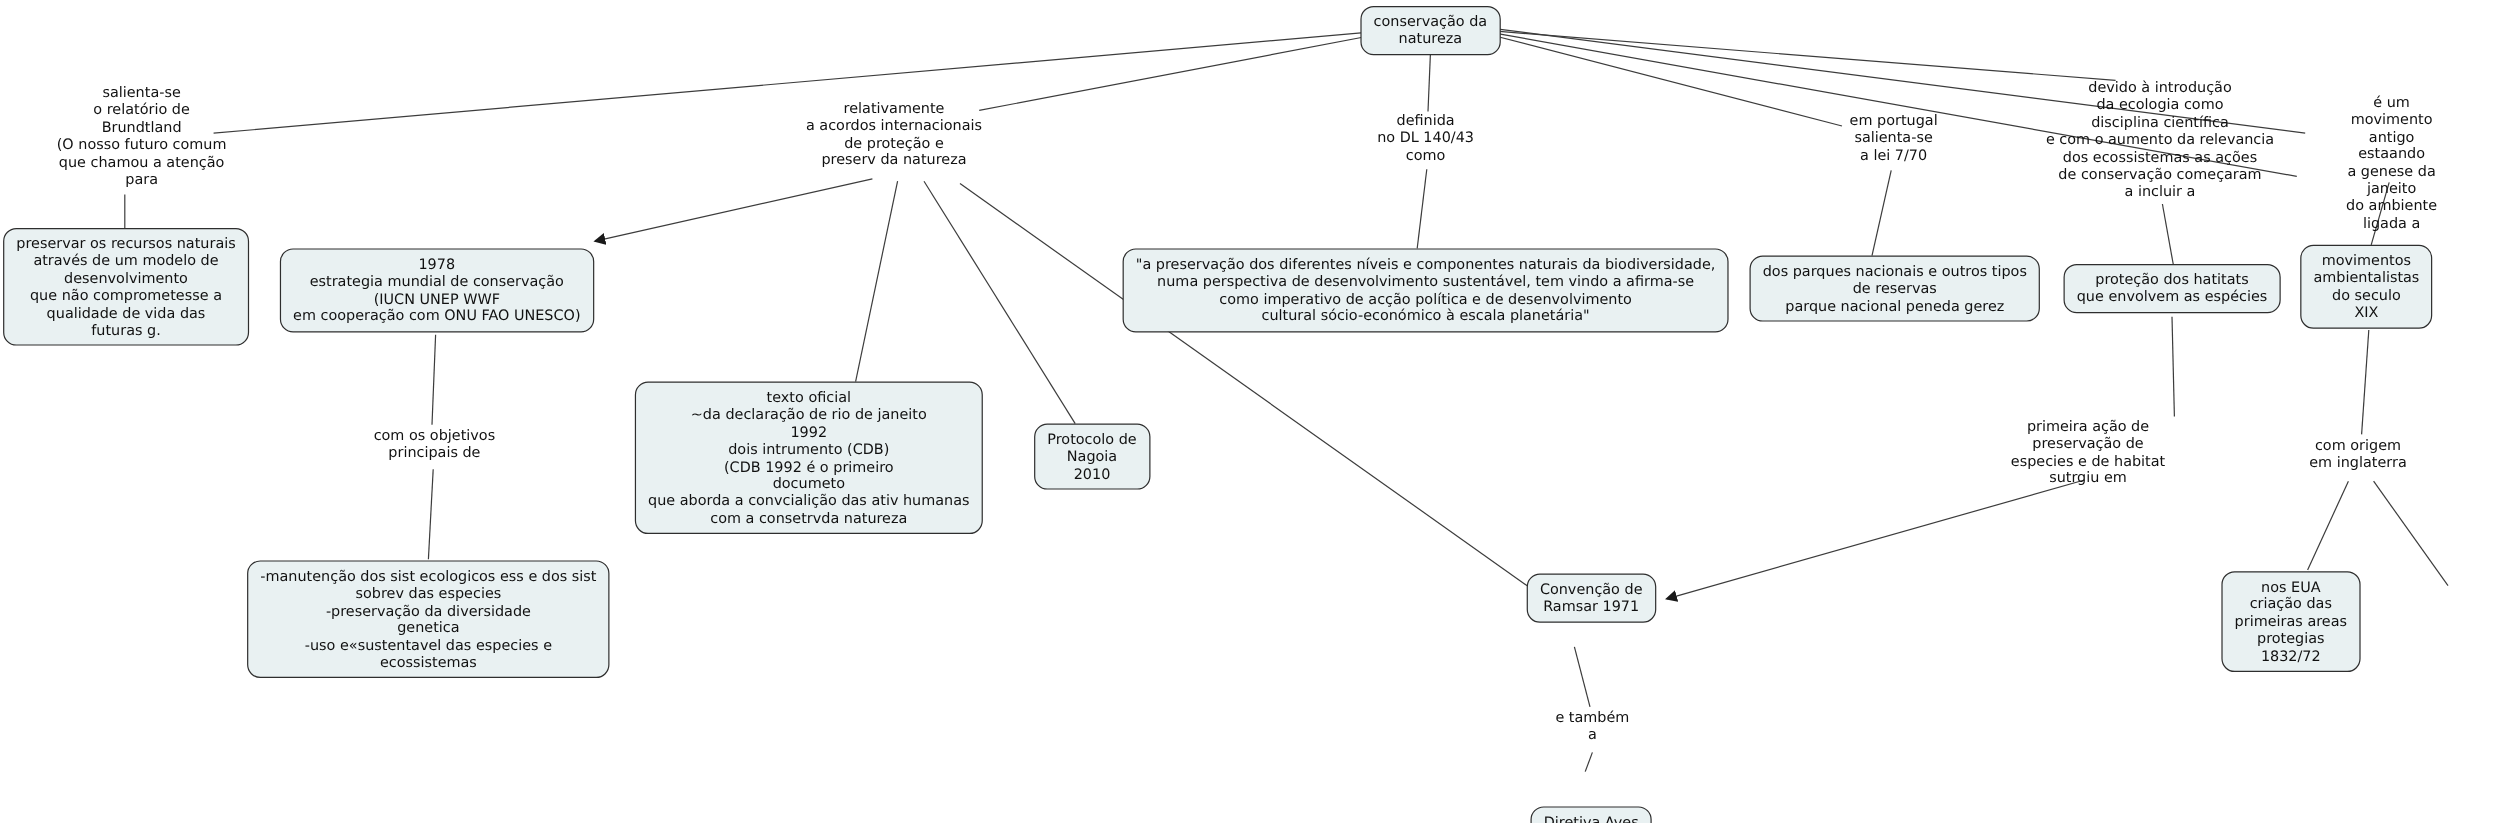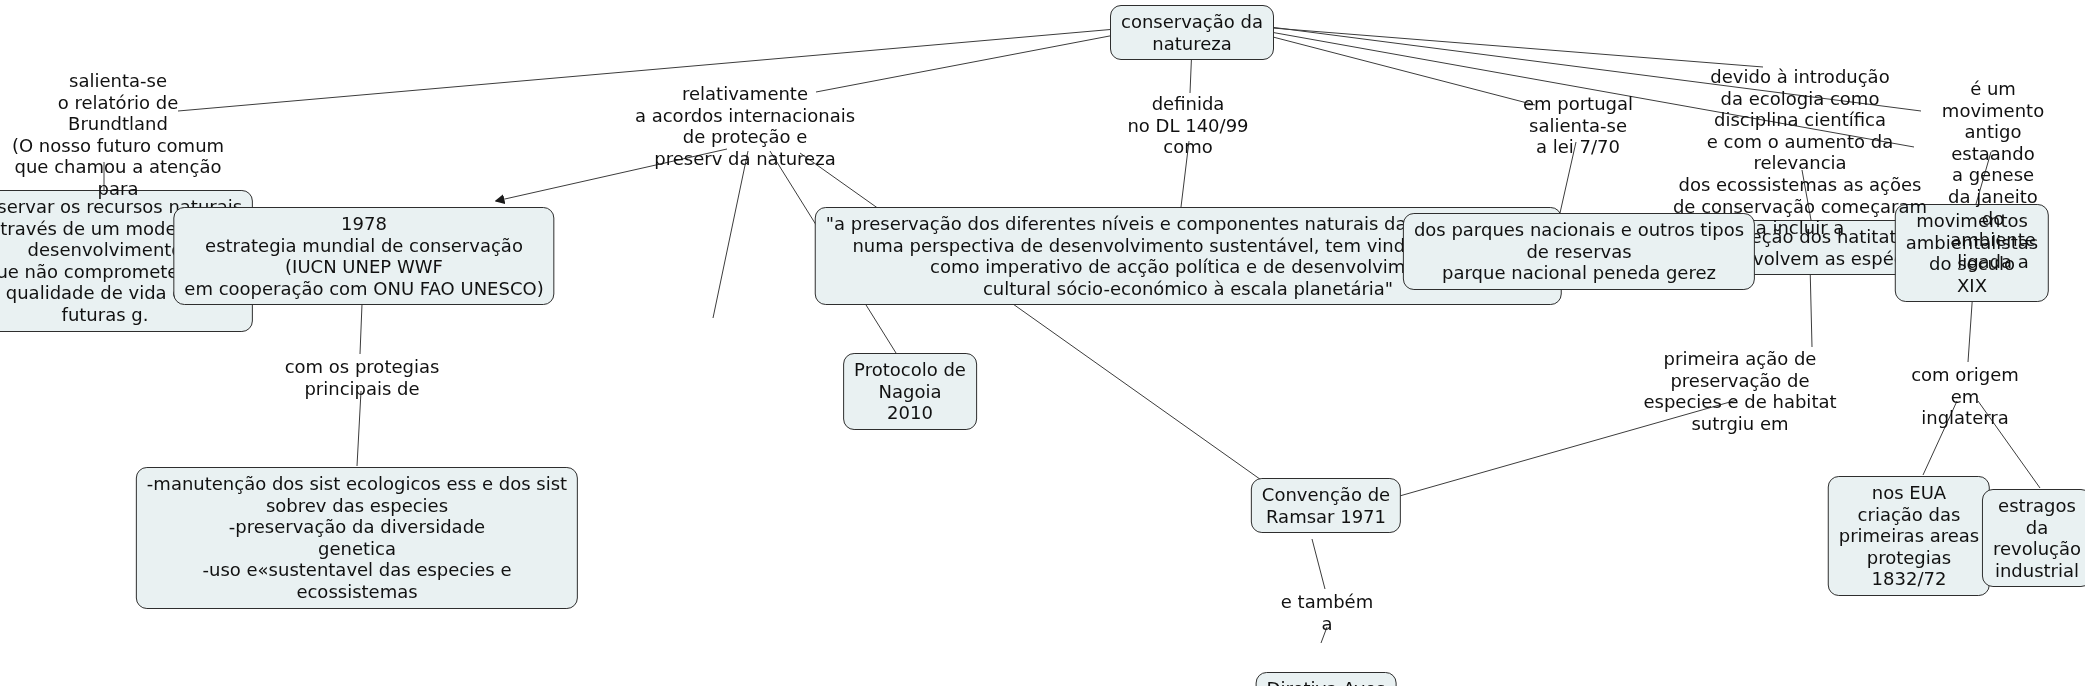--- a/index.html
+++ b/index.html
@@ -8,21 +8,21 @@
     --line-color:#3c3c3c;
     --text-color:#111111;
     --bg:#ffffff;
   }
   html,body{margin:0;padding:0;background:var(--bg);}
   #canvas{
     position:relative;
     width:2085px;height:686px;
     background:var(--bg);
     font-family:"DejaVu Sans","Liberation Sans",sans-serif;
-    font-size:18px;line-height:1.2;color:var(--text-color);
+    font-size:12px;line-height:1.2;color:var(--text-color);
     overflow:hidden;
   }
   #edges{position:absolute;left:0;top:0;z-index:1;}
   .node{
     position:absolute;z-index:2;
     transform:translateX(-50%);
     background:var(--node-fill);
     border:1px solid var(--node-border);
     border-radius:11px;
     padding:5px 10px;
@@ -88,20 +88,28 @@
   <div class="node" style="left:364px;top:207px">1978
 estrategia mundial de conservação
 (IUCN UNEP WWF
 em cooperação com ONU FAO UNESCO)</div>
   <div class="node" style="left:357px;top:467px">-manutenção dos sist ecologicos ess e dos sist
 sobrev das especies
 -preservação da diversidade
 genetica
 -uso e«sustentavel das especies e
 ecossistemas</div>
+  <div class="node" style="left:674px;top:318px">texto oficial
+~da declaração de rio de janeito
+1992
+dois intrumento (CDB)
+(CDB 1992 é o primeiro
+documeto
+que aborda a convcialição das ativ humanas
+com a consetrvda natureza</div>
   <div class="node" style="left:910px;top:353px">Protocolo de
 Nagoia
 2010</div>
   <div class="node" style="left:1188px;top:207px">"a preservação dos diferentes níveis e componentes naturais da biodiversidade,
 numa perspectiva de desenvolvimento sustentável, tem vindo a afirma-se
 como imperativo de acção política e de desenvolvimento
 cultural sócio-económico à escala planetária"</div>
   <div class="node" style="left:1810px;top:220px">proteção dos hatitats
 que envolvem as espécies</div>
   <div class="node" style="left:1579px;top:213px">dos parques nacionais e outros tipos
@@ -113,53 +121,50 @@
 XIX</div>
   <div class="node" style="left:1326px;top:478px">Convenção de
 Ramsar 1971</div>
   <div class="node" style="left:1326px;top:672px">Diretiva Aves
 1979</div>
   <div class="node" style="left:1909px;top:476px">nos EUA
 criação das
 primeiras areas
 protegias
 1832/72</div>
-  <div class="node" style="left:2037px;top:489px">estragos
-da revolução
-industrial</div>
 
   <div class="label" style="left:118px;top:70px">salienta-se
 o relatório de
 Brundtland
 (O nosso futuro comum
 que chamou a atenção
 para</div>
   <div class="label" style="left:745px;top:83px">relativamente
 a acordos internacionais
 de proteção e
 preserv da natureza</div>
   <div class="label" style="left:1188px;top:93px">definida
-no DL 140/99
+no DL 140/43
 como</div>
   <div class="label" style="left:1578px;top:93px">em portugal
 salienta-se
 a lei 7/70</div>
   <div class="label" style="left:1800px;top:66px">devido à introdução
 da ecologia como
 disciplina científica
 e com o aumento da relevancia
 dos ecossistemas as ações
 de conservação começaram
 a incluir a</div>
   <div class="label" style="left:1993px;top:78px">é um movimento
 antigo estaando
 a genese da janeito
 do ambiente
 ligada a</div>
-  <div class="label" style="left:362px;top:356px">com os protegias
+  <div class="label" style="left:362px;top:356px">com os objetivos
 principais de</div>
   <div class="label" style="left:1740px;top:348px">primeira ação de
 preservação de
 especies e de habitat
 sutrgiu em</div>
   <div class="label" style="left:1965px;top:364px">com origem
 em inglaterra</div>
   <div class="label" style="left:1327px;top:591px">e também
 a</div>
 

